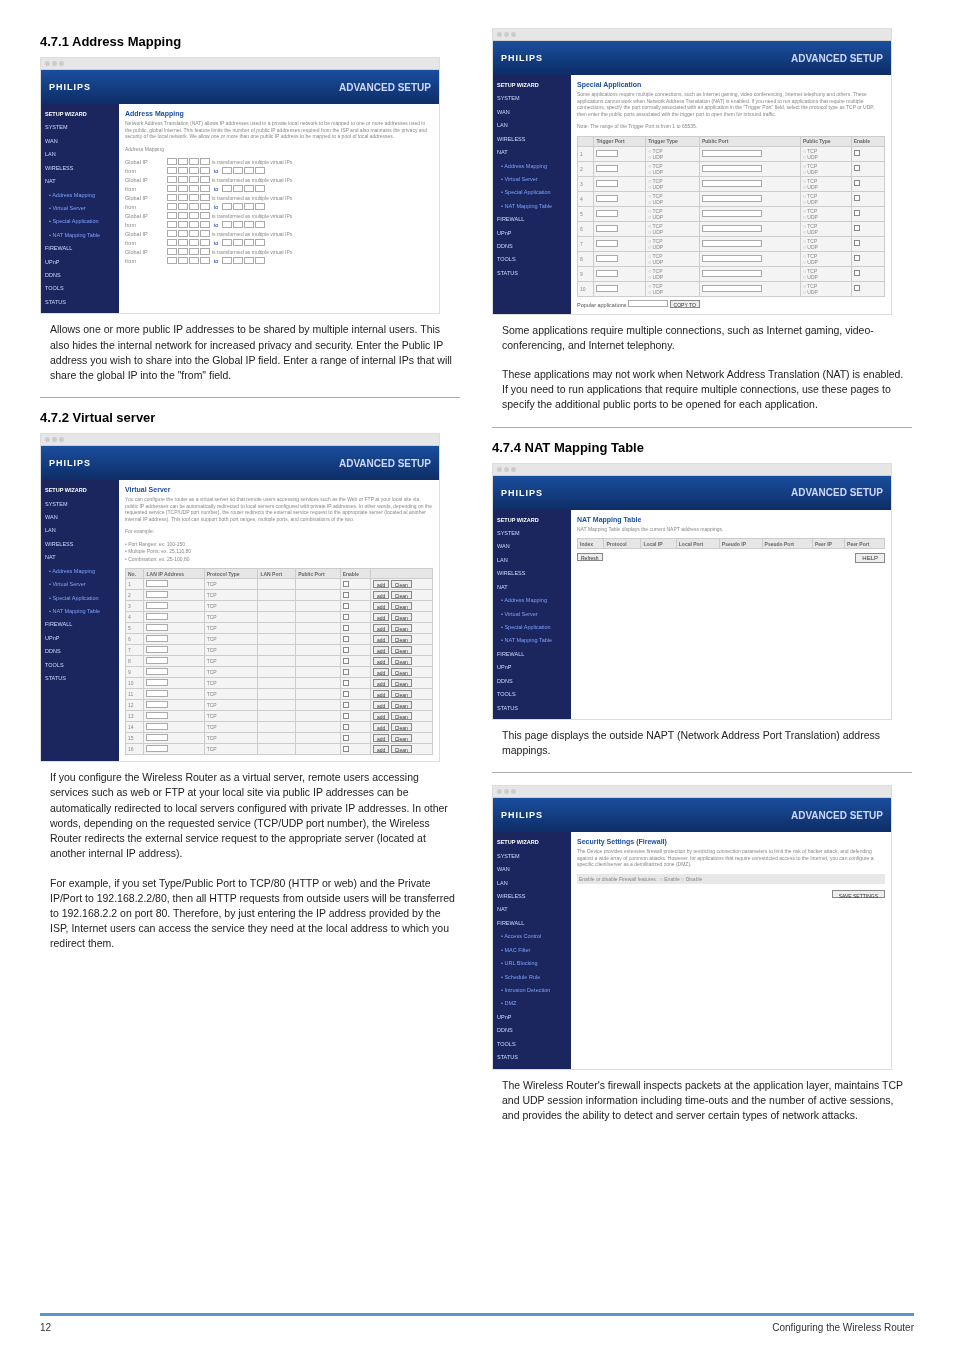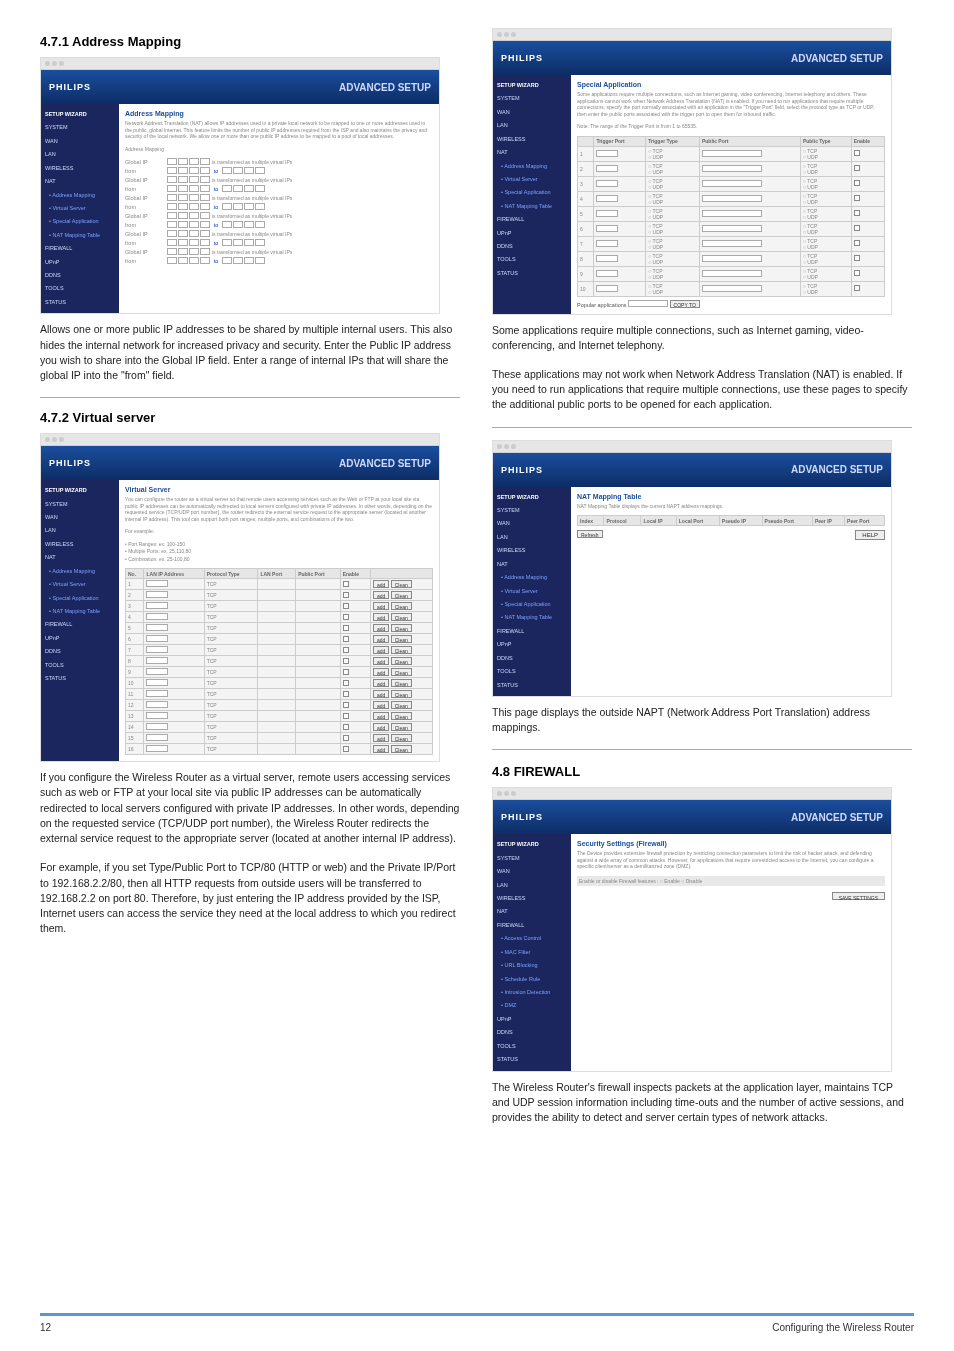--- a/index.html
+++ b/index.html
@@ -22,21 +22,21 @@
   .section-h {
     font-size: 13px;
     font-weight: bold;
     color: #000;
     margin: 6px 0 8px 0;
   }
   .bodytext {
     font-size: 10.5px;
     line-height: 1.45;
     color: #222;
-    margin: 8px 0 14px 0;
+    margin: 8px 0 14px 10px;
   }
   .subhead2 {
     font-size: 13px;
     font-weight: bold;
     color: #000;
     margin: 14px 0 8px 0;
   }
   .listline { font-size: 10.5px; line-height: 1.45; color: #222; margin: 4px 0 2px 0; }
   .linklike { color: #222; }
   .rule { border-top: 1px solid #aaa; margin: 12px 0 12px 0; }
@@ -676,20 +676,21 @@
           </div>
         </div>
       </div>
     </div>
 
     <p class="bodytext">Some applications require multiple connections, such as Internet gaming, video-conferencing, and Internet telephony.</p>
     <p class="bodytext">These applications may not work when Network Address Translation (NAT) is enabled. If you need to run applications that require multiple connections, use these pages to specify the additional public ports to be opened for each application.</p>
 
     <div class="rule"></div>
 
+    <div class="section-h">4.7.4   NAT Mapping Table</div>
 
     <div class="shot">
       <div class="chrome">
           <span class="dot"></span>
           <span class="dot"></span>
           <span class="dot"></span>
         </div>
       <div class="bluebar">
         <span class="brand">PHILIPS</span>
         <span class="adv">ADVANCED SETUP</span>
@@ -732,21 +733,20 @@
           <span class="btn" style="margin-top:4px;">Refresh</span>
           <span class="helpbtn">HELP</span>
         </div>
       </div>
     </div>
 
     <p class="bodytext">This page displays the outside NAPT (Network Address Port Translation) address mappings.</p>
 
     <div class="rule"></div>
 
-    <div class="subhead2">4.8   FIREWALL</div>
 
     <div class="shot">
       <div class="chrome">
           <span class="dot"></span>
           <span class="dot"></span>
           <span class="dot"></span>
         </div>
       <div class="bluebar">
         <span class="brand">PHILIPS</span>
         <span class="adv">ADVANCED SETUP</span>

